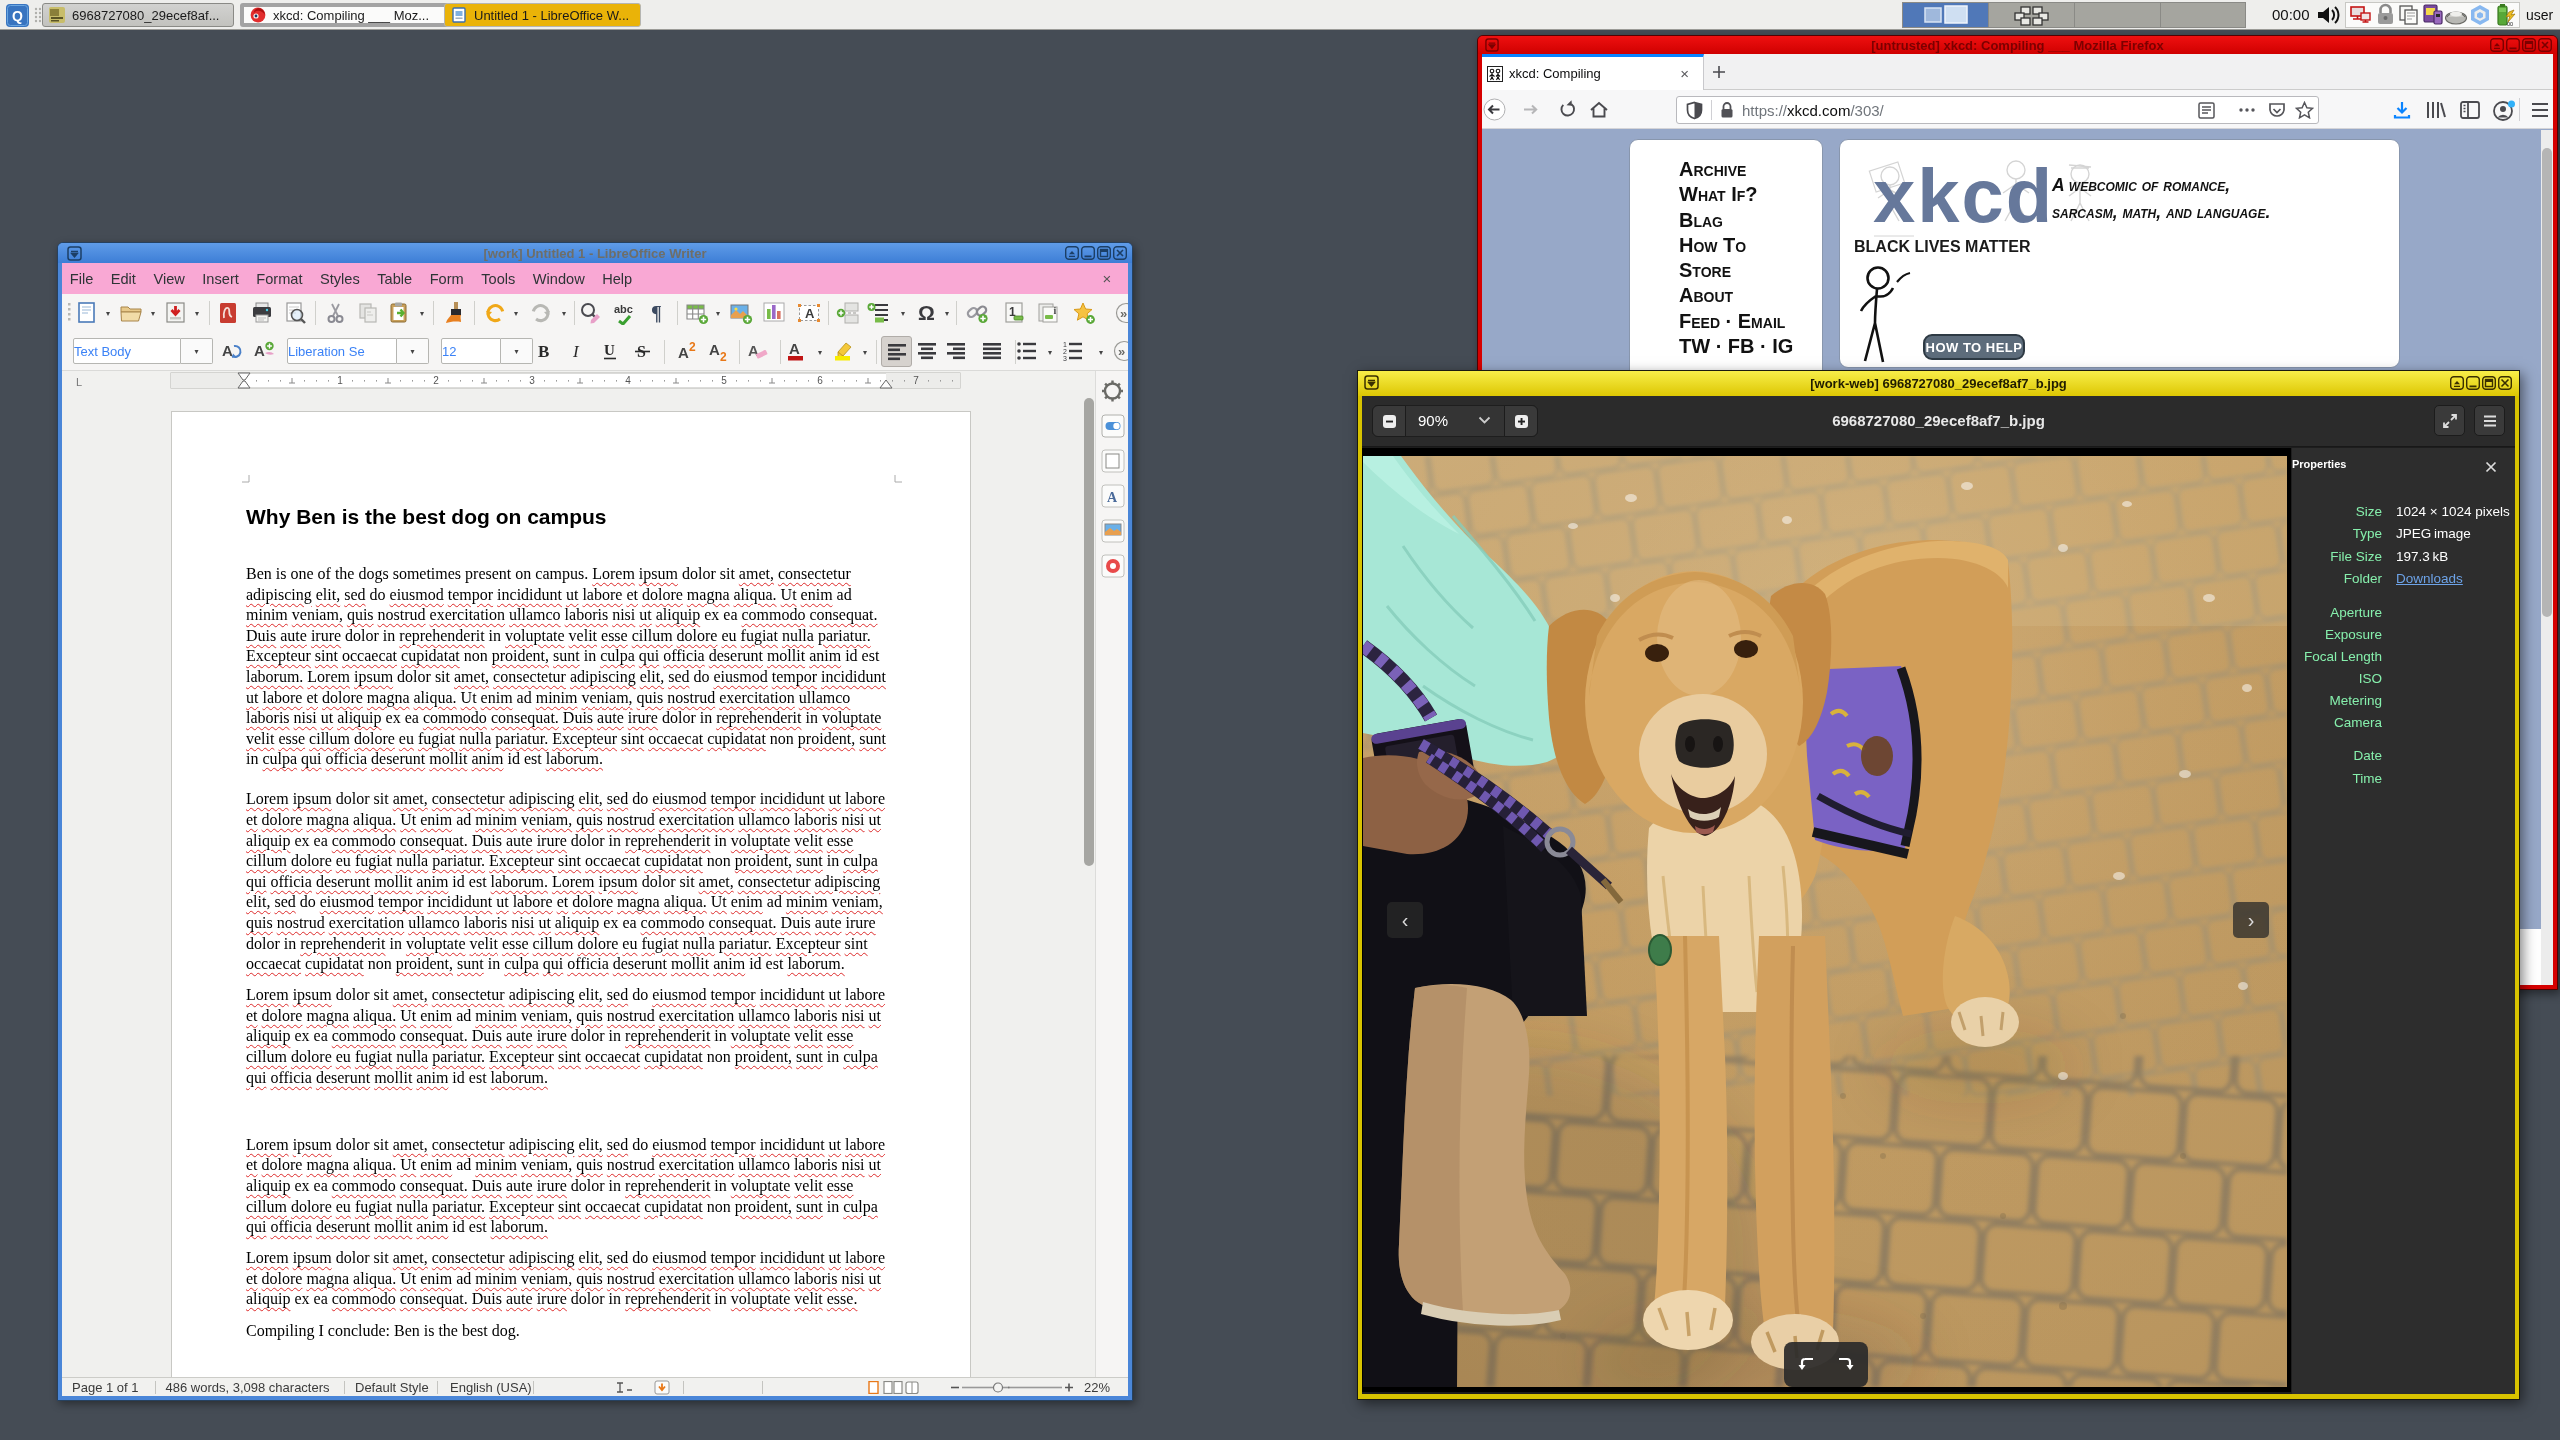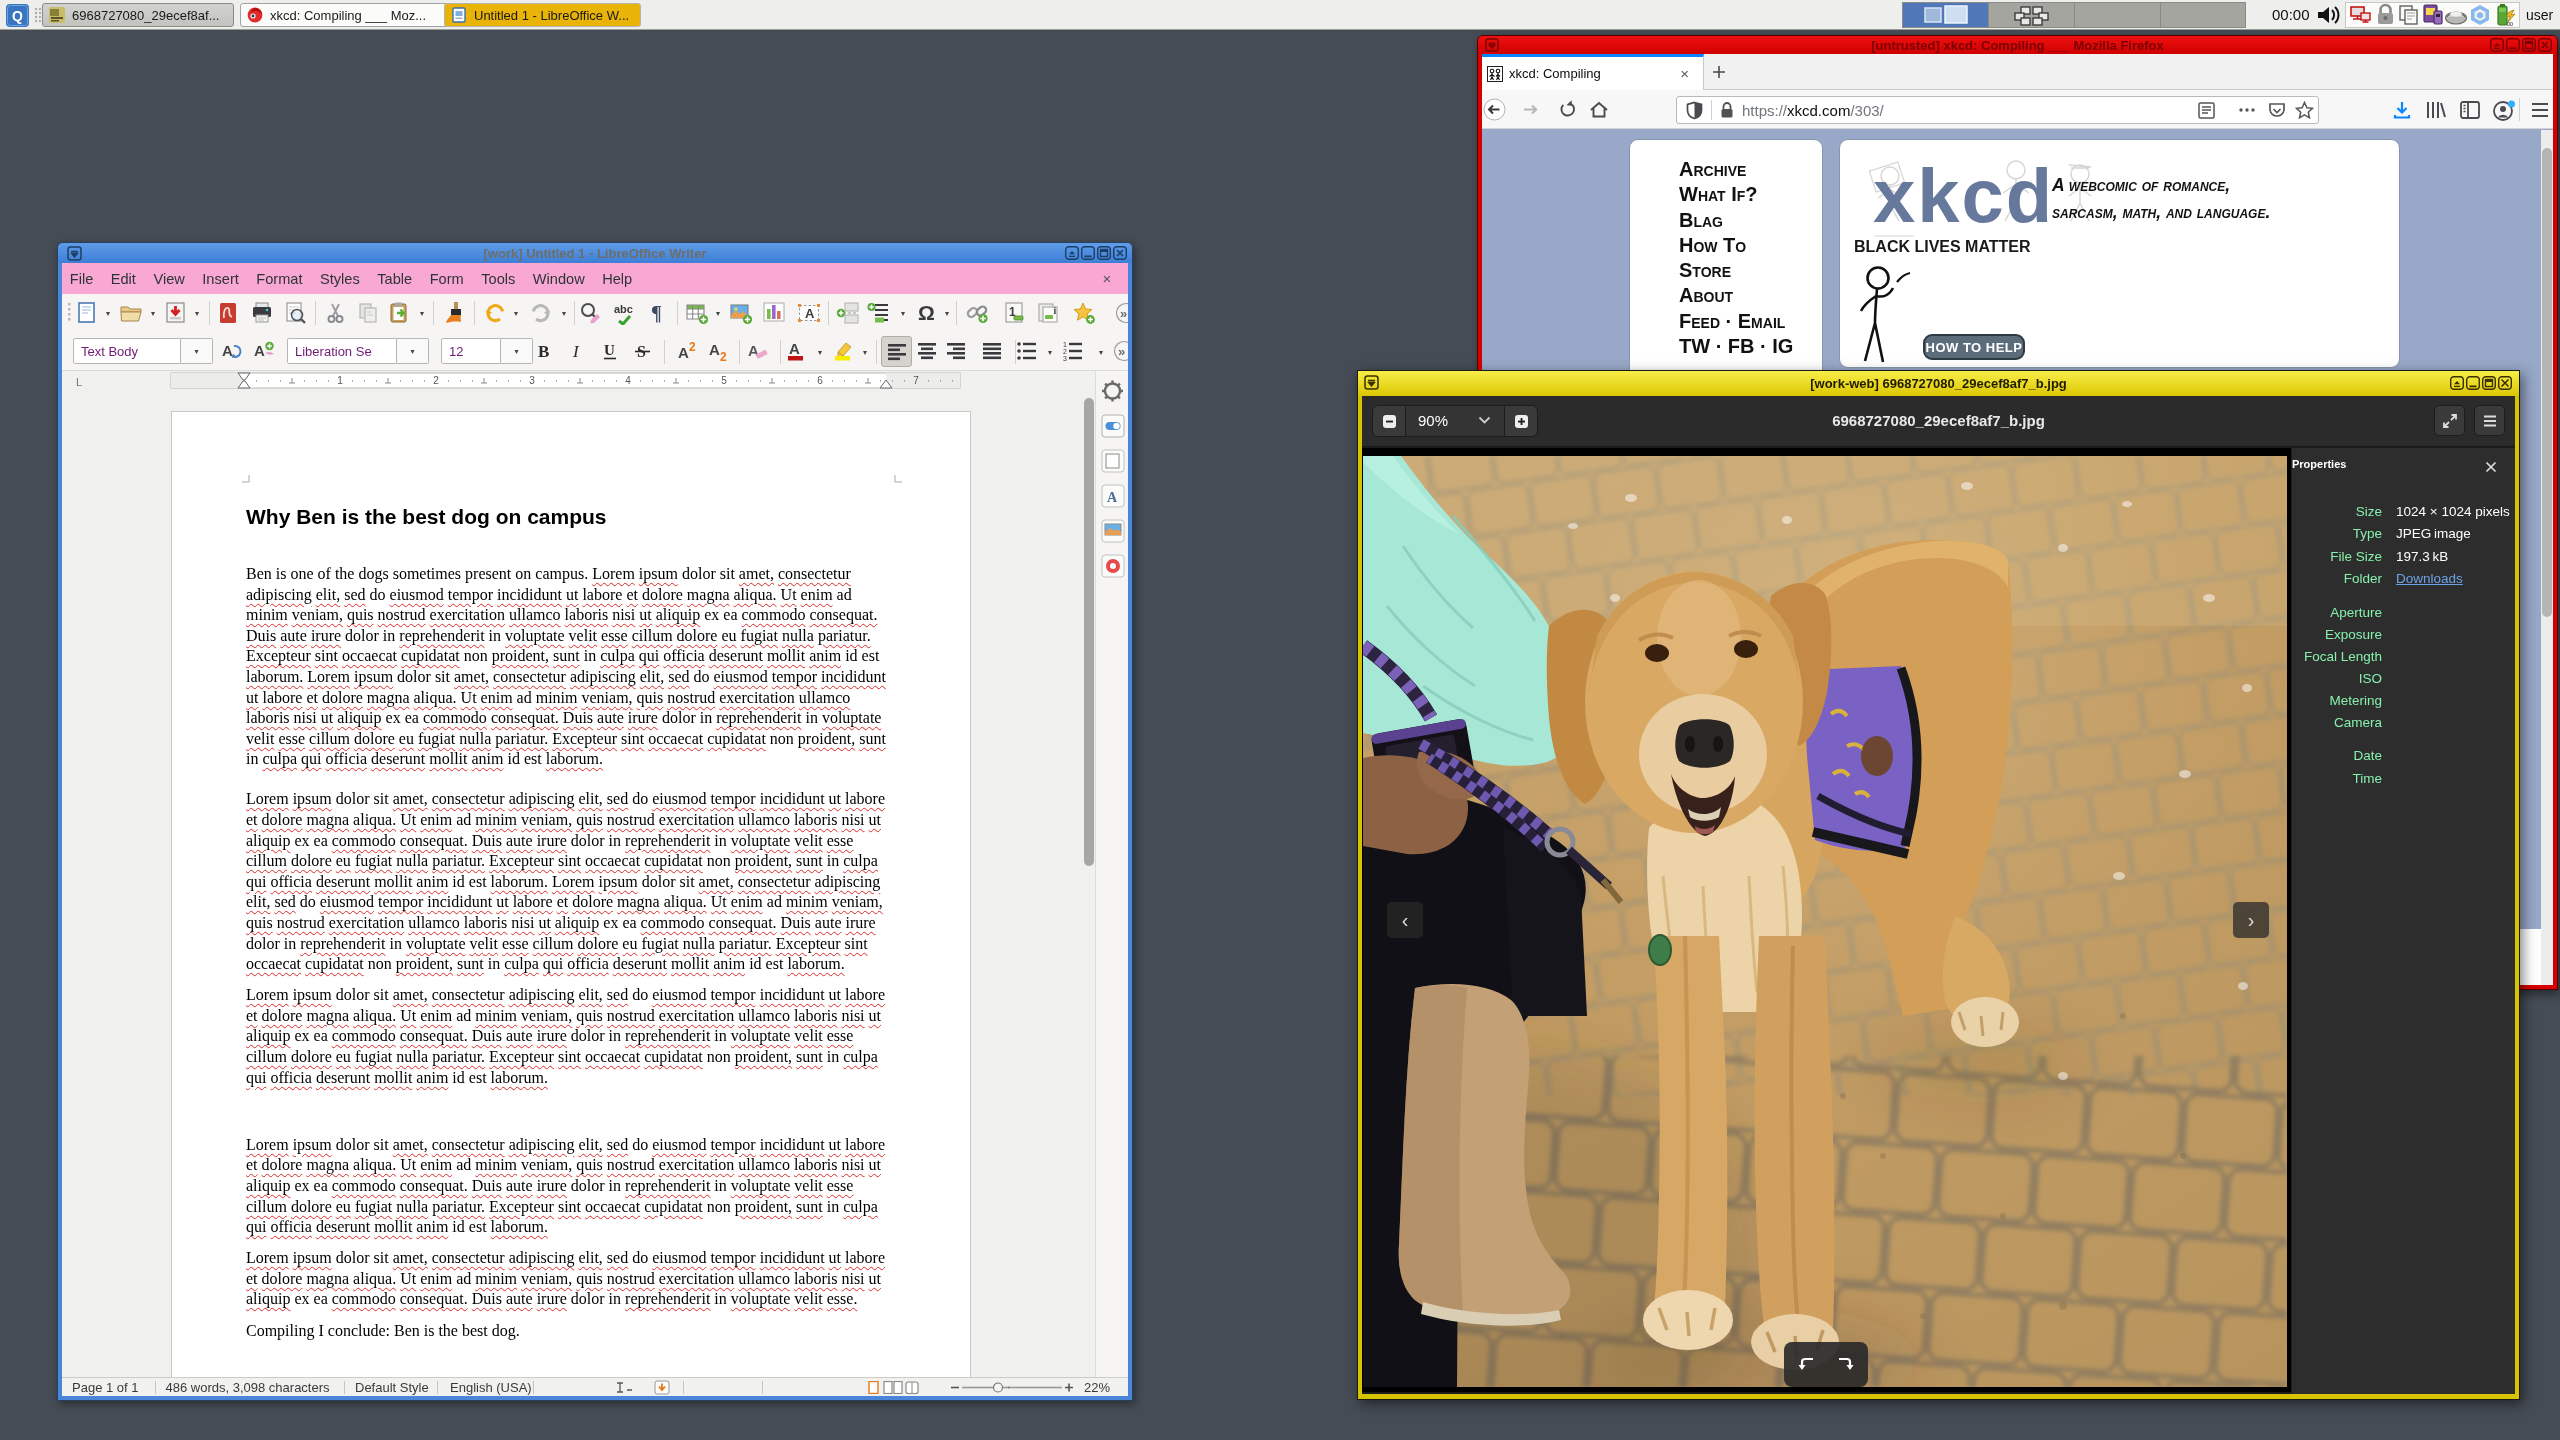--- a/index.html
+++ b/index.html
@@ -17,21 +17,21 @@
 .wbtn{width:14px;height:14px;border-radius:3px;display:flex;align-items:center;justify-content:center}
 
 #lo{left:57px;top:242px;width:1076px;height:1159px;background:#4a86d8;border:1px solid #26415f;border-radius:6px 6px 0 0;box-shadow:2px 3px 8px rgba(0,0,0,.4)}
 #lo-title{top:0;height:20px;background:linear-gradient(#5f9ce8,#3d7ed6);border-radius:5px 5px 0 0;color:#6e6e68}
 #lo-body{position:absolute;left:4px;right:4px;top:20px;bottom:4px;background:#f6f5f4;overflow:hidden}
 #lo-menu{position:absolute;left:0;right:0;top:0;height:31px;background:#f9a8d4;display:flex;align-items:center;font-size:14.6px;color:#2e3436}
 #lo-menu span{padding:5px 8.75px}
 #lo-tb1{position:absolute;left:0;right:0;top:31px;height:38px;background:#f6f5f4;display:flex;align-items:center}
 #lo-tb2{position:absolute;left:0;right:0;top:69px;height:39px;background:#f6f5f4;border-bottom:1px solid #dadad8;display:flex;align-items:center}
 .tico{display:flex;align-items:center;justify-content:center;flex:0 0 auto}
-.combo{height:26px;background:#fff;border:1px solid #b6b6b2;font-size:13px;color:#701a75;display:flex;align-items:center;padding-left:7px;border-radius:2px 0 0 2px}
+.combo{height:26px;background:#fff;border:1px solid #b6b6b2;font-size:13px;color:#3b82f6;display:flex;align-items:center;border-radius:2px 0 0 2px}
 .cbtn{width:18px;height:26px;background:#fafafa;border:1px solid #b6b6b2;border-left:none;display:flex;align-items:center;justify-content:center;color:#444;font-size:8px;border-radius:0 2px 2px 0}
 #lo-ruler{position:absolute;left:0;right:33px;top:108px;height:19px;background:#f1f1ef}
 #lo-doc{position:absolute;left:0;right:33px;top:127px;bottom:19px;background:#f0f0ee;overflow:hidden}
 #page{position:absolute;left:109px;top:21px;width:800px;height:1300px;background:#fff;border:1px solid #c8c8c4}
 #pagetext{position:absolute;left:74px;top:91px;width:647px;font-family:"Liberation Serif",serif;font-size:16px;line-height:20.6px;color:#000}
 #pagetext h1{font-family:"Liberation Sans",sans-serif;font-size:21px;line-height:27px;font-weight:bold;margin:0 0 34px 0}
 #pagetext p{margin:0 0 10.5px 0}
 .gapp{height:9px}
 .gapp2{height:36px}
 .q{font-style:normal;text-decoration:underline wavy #dd2a2a 1px;text-underline-offset:3px}
@@ -87,21 +87,21 @@
       </g>
     </svg>
  <div class="tbtn" style="left:42px;width:192px;background:linear-gradient(#d2d2d0,#c2c2be);border:1px solid #8a8a86">
    <svg class="ti" viewBox="0 0 16 16">
         <rect width="16" height="16" rx="2" fill="#c8bd6a"></rect>
         <rect x="1" y="2" width="9" height="7" fill="#8a7f3a"></rect>
         <rect x="2" y="10" width="12" height="2" fill="#5a5426"></rect>
         <rect x="2" y="13" width="8" height="1.5" fill="#5a5426"></rect>
       </svg>
    6968727080_29ecef8af...</div>
- <div class="tbtn" style="left:240px;width:236px;background:#fbfbfa;border:1px solid #a3a3a3">
+ <div class="tbtn" style="left:240px;width:236px;background:#fbfbfa;border:4px solid #a3a3a3">
    <svg class="ti" viewBox="0 0 16 16">
         <circle cx="8" cy="8" r="7.4" fill="#e22d2d"></circle>
         <path d="M8 1 a7 7 0 0 1 7 7 a8.4 8.4 0 0 0 -7 -4.2 a5 5 0 0 0 -4.4 2.6 a6.4 6.4 0 0 1 4.4 -5.4z" fill="#b01010"></path>
         <circle cx="6" cy="9" r="2.6" fill="#f8f0e8"></circle>
         <circle cx="6" cy="9" r="1.4" fill="#1a3a6a"></circle>
       </svg>
    xkcd: Compiling ___ Moz...</div>
  <div class="tbtn" style="left:444px;width:197px;background:#eab308;border:1px solid #b5b5b1">
    <svg class="ti" viewBox="0 0 16 16">
         <rect x="2" y="1" width="12" height="14" rx="1" fill="#fff" stroke="#3b6fae" stroke-width="1.4"></rect>

